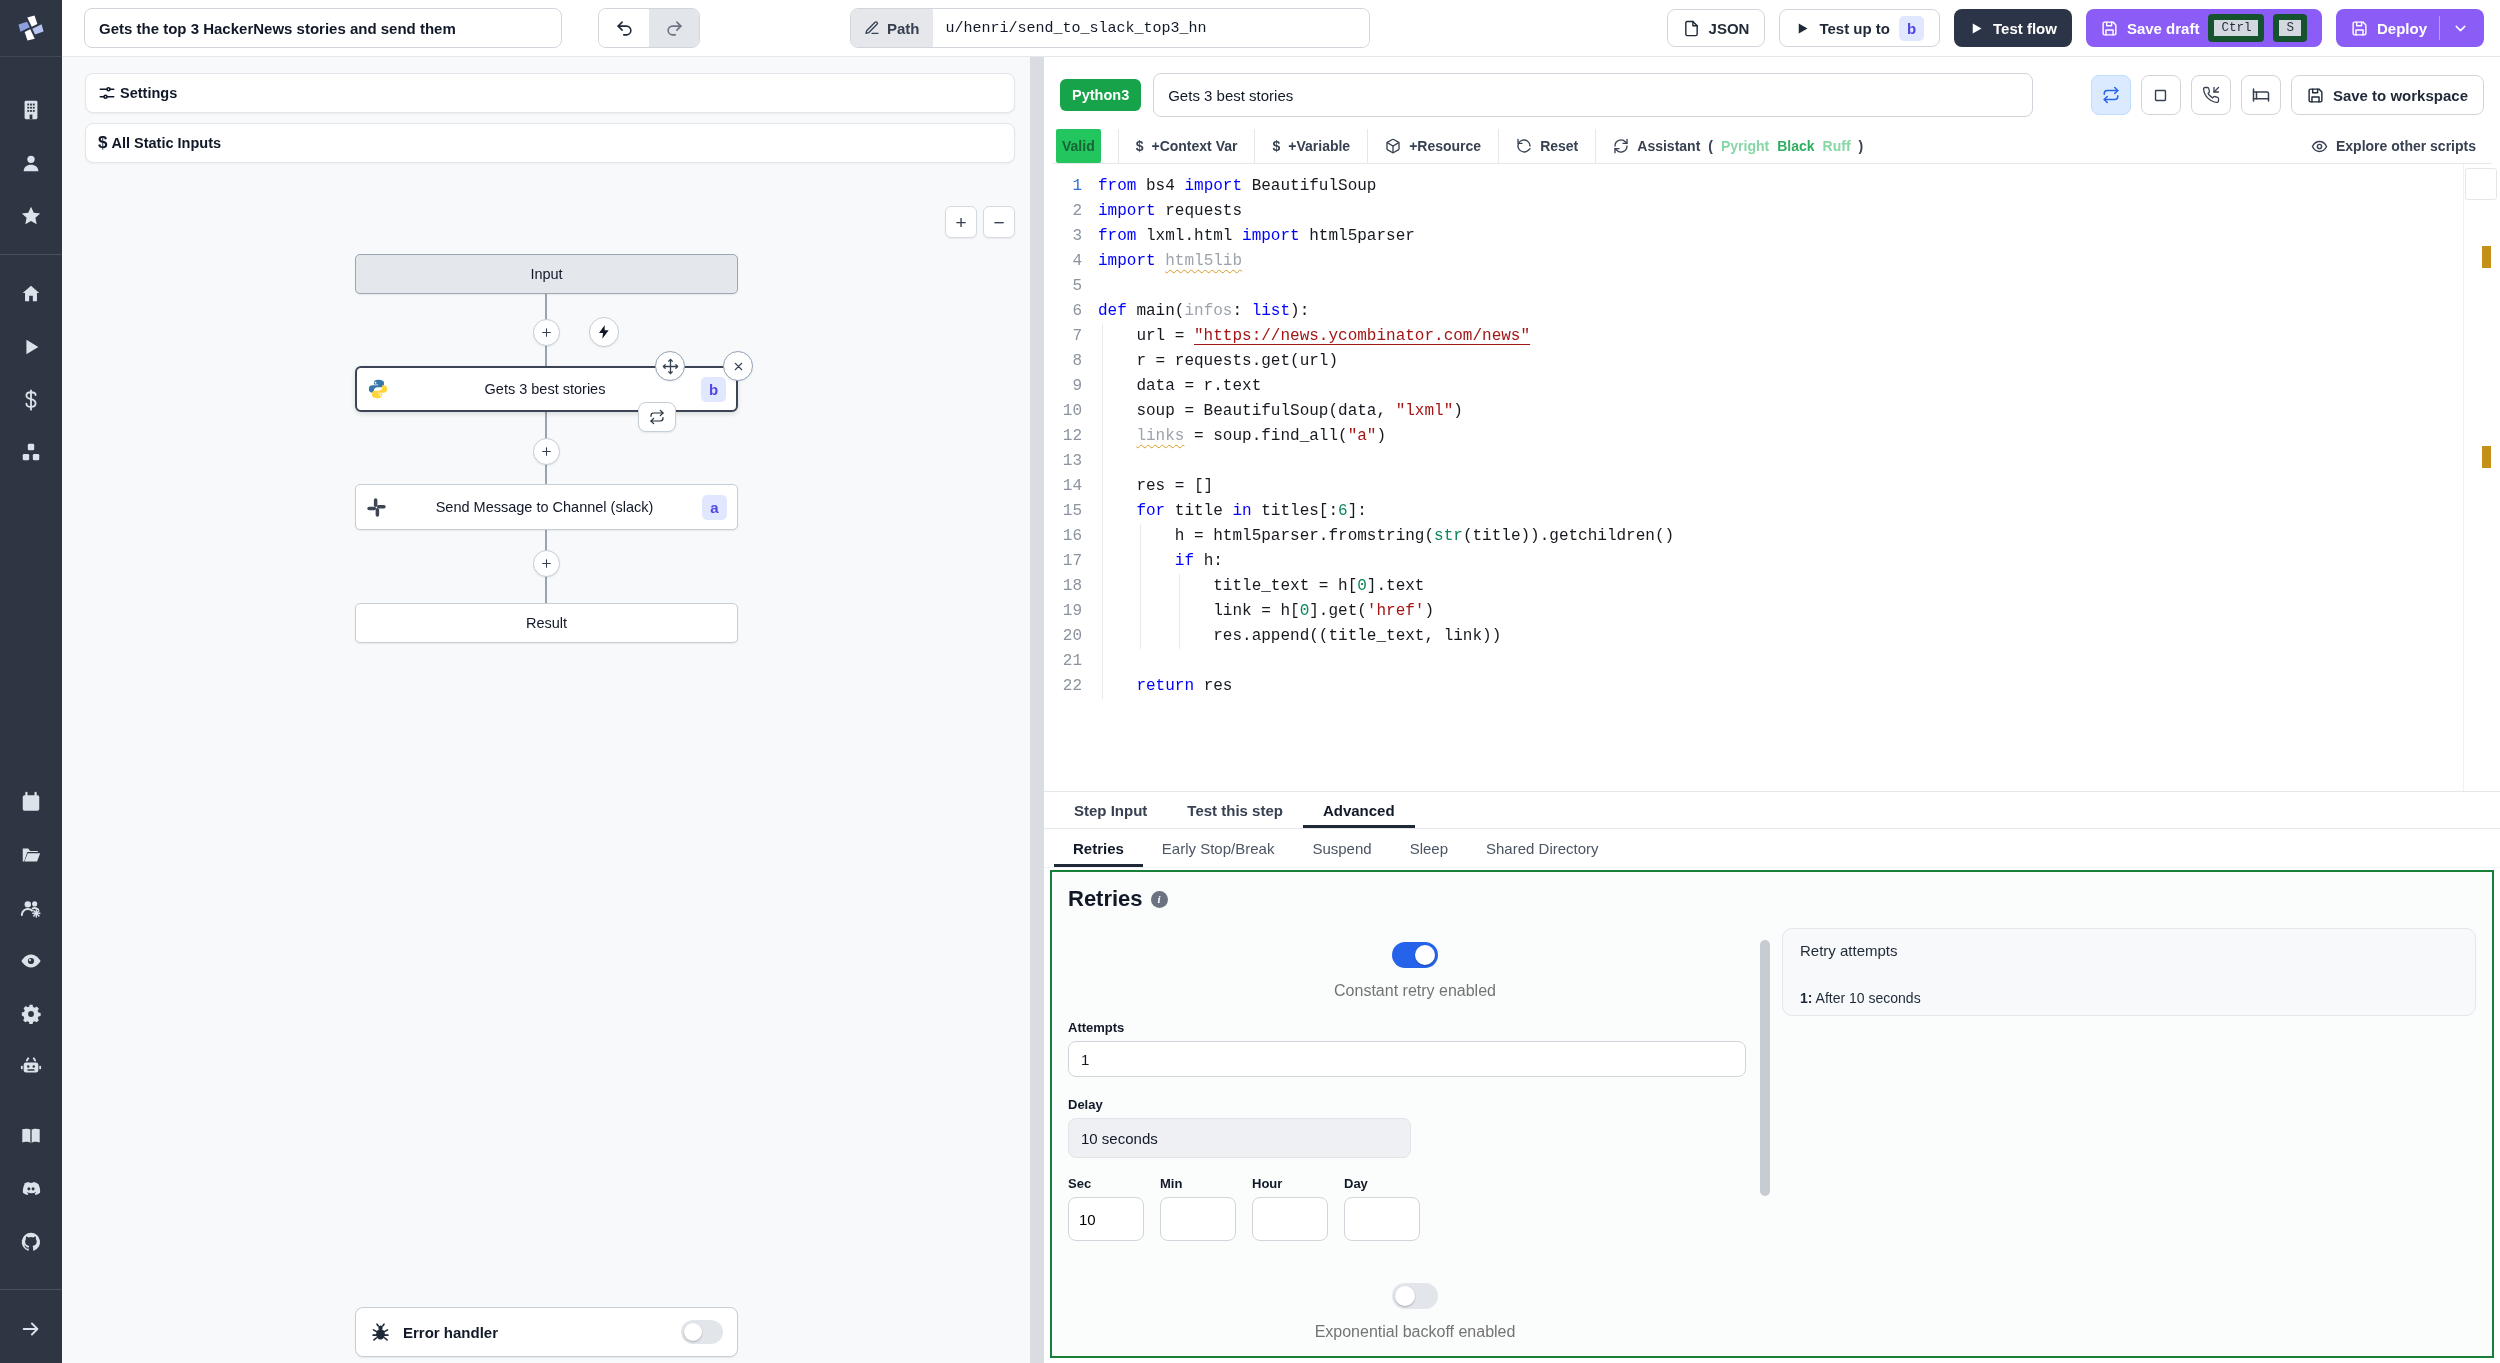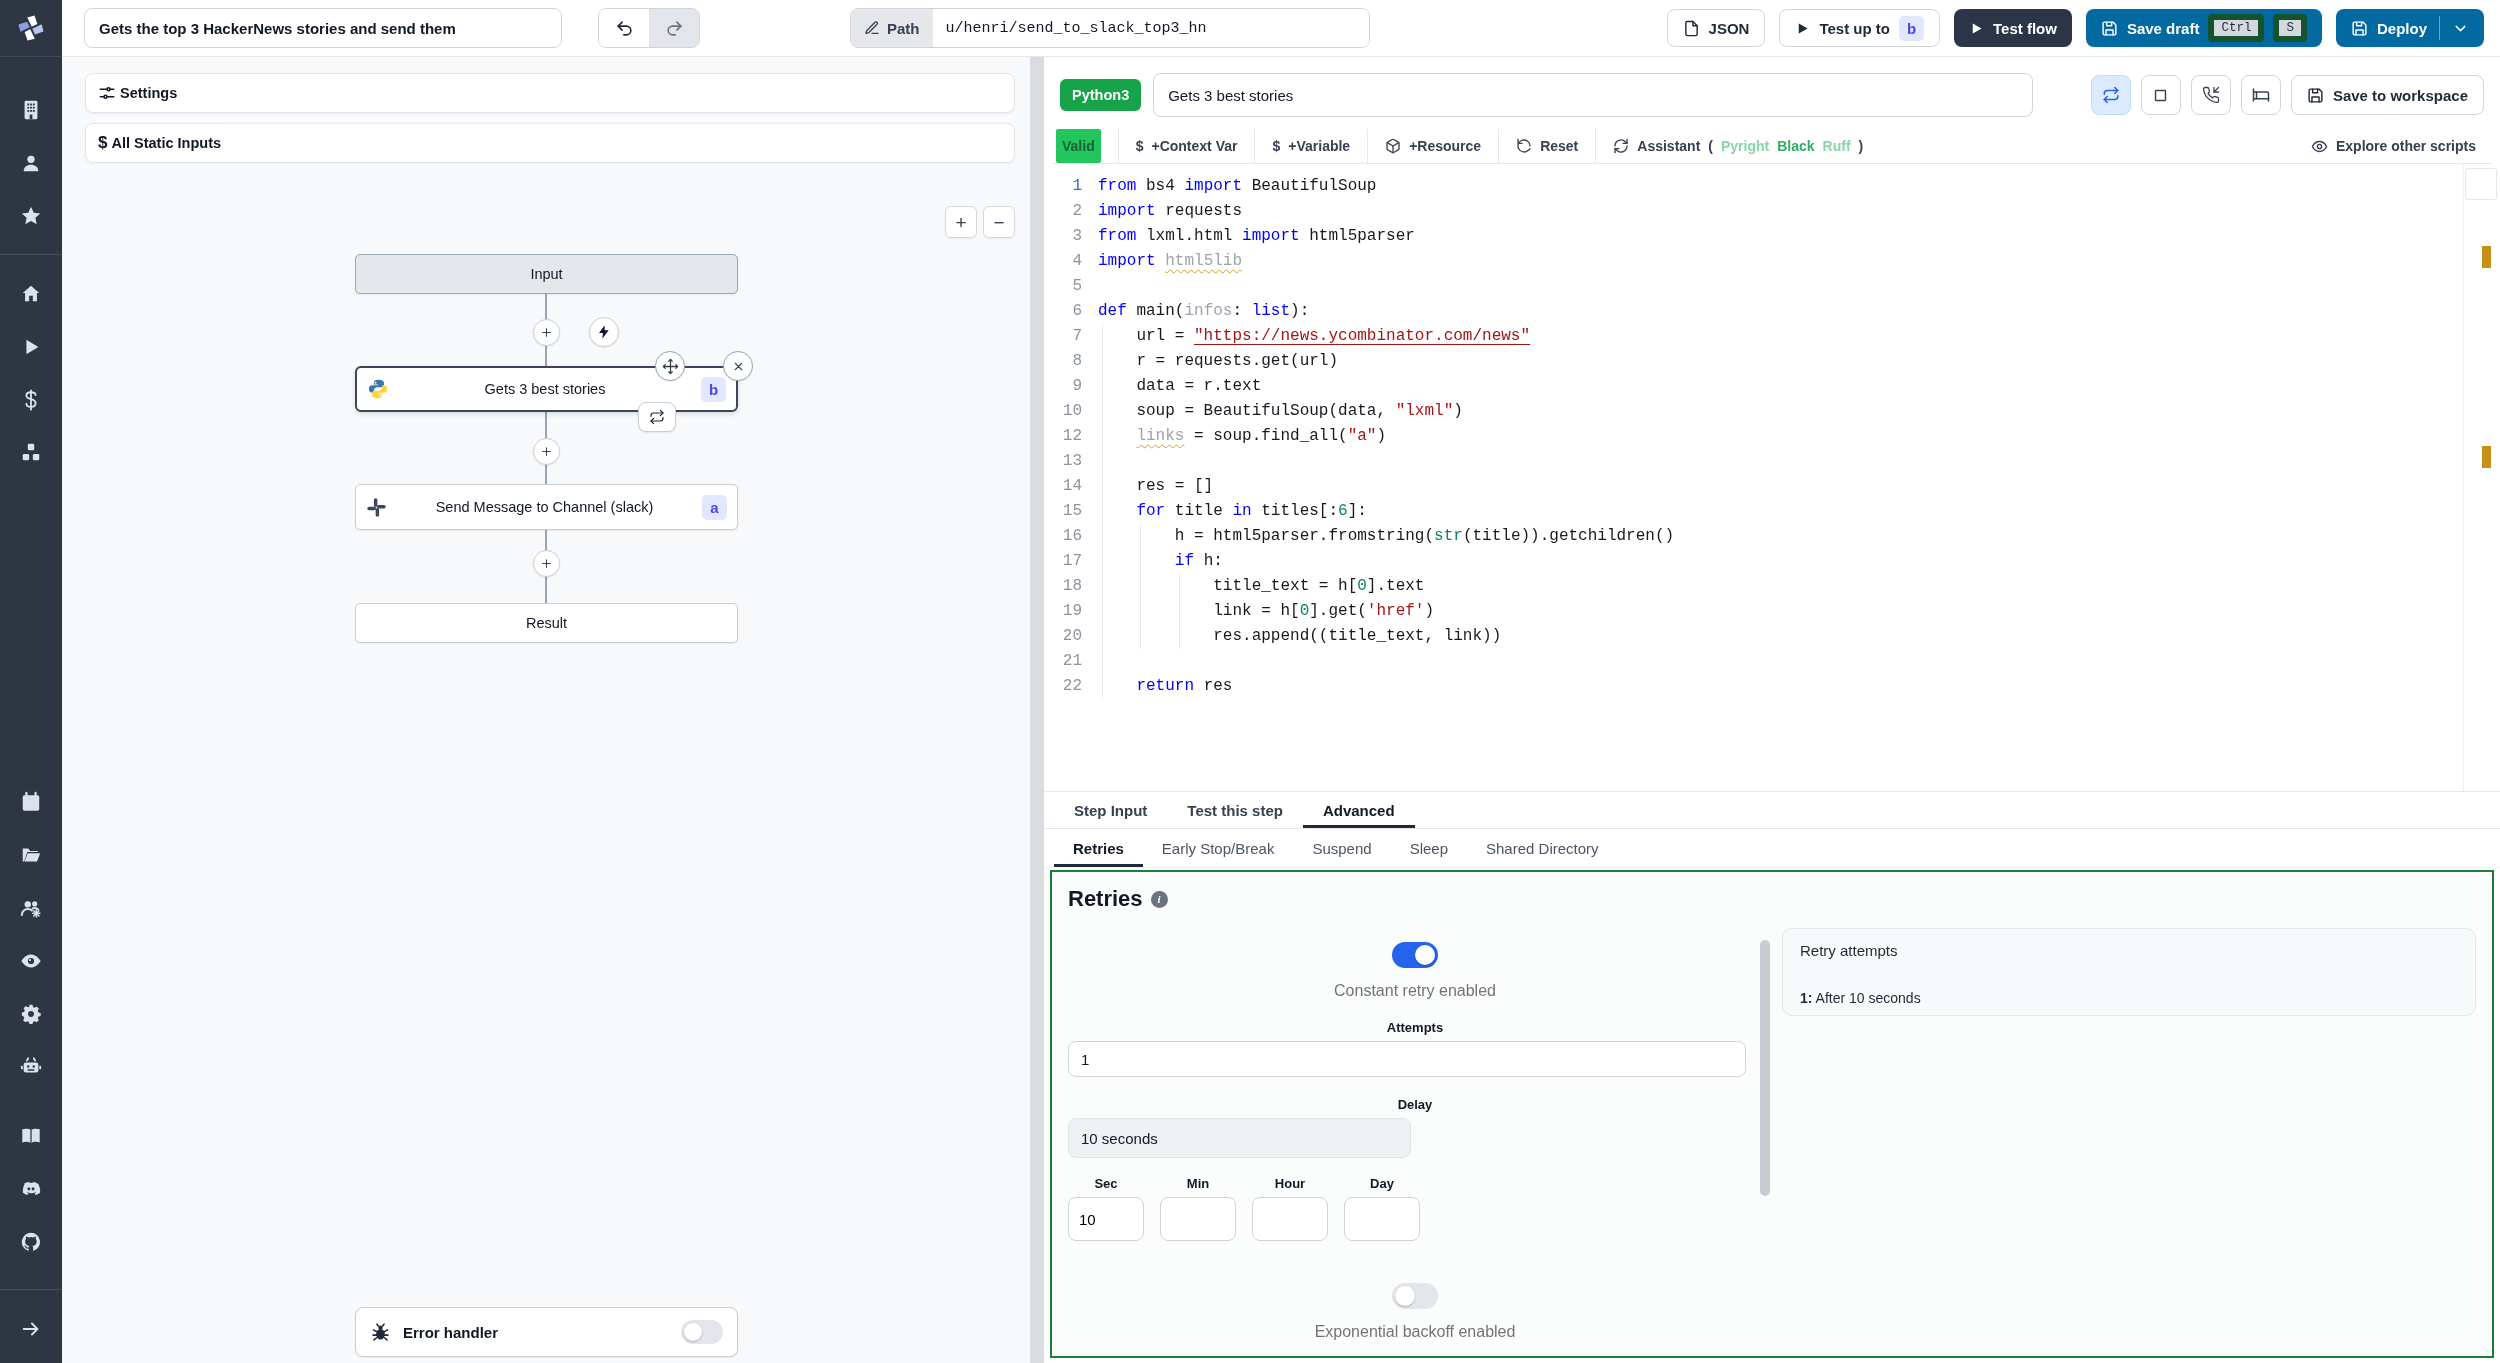--- a/index.html
+++ b/index.html
@@ -18,21 +18,21 @@
   .title-input{width:448px;height:38px;border:1px solid #d1d5db;border-radius:8px;padding:0 14px;font-size:15px;font-weight:600;color:#111827;font-family:"Liberation Sans",sans-serif;white-space:nowrap;overflow:hidden;text-overflow:clip;}
   .hist-group{display:flex;margin-left:36px;border:1px solid #d1d5db;border-radius:8px;overflow:hidden;height:38px;}
   .hist-btn{width:50px;display:flex;align-items:center;justify-content:center;background:#fff;cursor:pointer;}
   .hist-btn.disabled{background:#e2e5e9;color:#6b7280;}
   .path-group{display:flex;margin-left:150px;height:38px;border:1px solid #d1d5db;border-radius:8px;overflow:hidden;width:518px;}
   .path-chip{background:#e5e7eb;display:flex;align-items:center;gap:7px;padding:0 13px;font-size:15px;font-weight:600;color:#374151;}
   .path-input{flex:1;border:0;outline:none;padding:0 13px;font-family:"Liberation Mono","DejaVu Sans Mono",monospace;font-size:15px;color:#111827;}
   .tb-right{margin-left:auto;display:flex;align-items:center;gap:14px;border-radius:16px;}
   .btn{height:38px;border:1px solid #d1d5db;border-radius:8px;background:#fff;font-weight:600;font-size:15px;color:#1f2937;display:inline-flex;align-items:center;gap:9px;padding:0 15px;cursor:pointer;white-space:nowrap;}
   .btn-dark{background:#2b3547;color:#fff;border:0;}
-  .btn-steel{background:#0369a1;color:#fff;border:0;}
+  .btn-steel{background:#8b5cf6;color:#fff;border:0;}
   .mini-badge{background:#e0e7ff;color:#4f46e5;font-weight:700;border-radius:5px;width:25px;height:25px;display:inline-flex;align-items:center;justify-content:center;font-size:15px;}
   kbd{background:#d4d9df;border:6px solid #14532d;border-radius:4px;padding:1px 7px;font-family:"Liberation Mono",monospace;font-size:12.5px;color:#1f2937;font-weight:400;}
   .deploy-sep{width:1px;height:24px;background:rgba(255,255,255,.4);margin:0 3px;}
   .content{flex:1;display:flex;min-height:0;}
   
   .flow-panel{width:968px;flex:none;background:#f7f9fb;position:relative;}
   .card{position:absolute;left:23px;width:930px;height:40px;background:#fff;border:1px solid #e2e5e9;border-radius:8px;box-shadow:0 1px 2px rgba(0,0,0,.05);display:flex;align-items:center;gap:4px;padding:0 12px;font-size:14.5px;font-weight:600;color:#111827;box-sizing:border-box;cursor:pointer;}
   .zoom-btn{position:absolute;top:149px;width:30px;height:30px;background:#fff;border:1px solid #d6dae0;border-radius:6px;box-shadow:0 1px 2px rgba(0,0,0,.06);display:flex;align-items:center;justify-content:center;font-size:19px;color:#374151;cursor:pointer;line-height:1;}
   .conn{position:absolute;left:483px;top:237px;width:1.5px;height:309px;background:#9aa4b0;}
   .fnode{position:absolute;left:293px;width:383px;background:#fff;border:1px solid #c6ced6;border-radius:5px;display:flex;align-items:center;font-size:14.5px;color:#111827;box-shadow:0 1px 2px rgba(0,0,0,.07);box-sizing:border-box;cursor:pointer;}
@@ -86,21 +86,21 @@
   .tab.active{color:#111827;box-shadow:inset 0 -3px 0 #1f2937;}
   .subtabs{display:flex;height:38px;padding-left:10px;flex:none;font-size:15px;color:#4b5563;border-bottom:1px solid #f1f3f5;}
   .subtab{display:flex;align-items:center;padding:0 19px;cursor:pointer;font-weight:500;}
   .subtab.active{color:#111827;font-weight:600;box-shadow:inset 0 -3px 0 #1f2937;}
   
   .retries-panel{margin:2px 6px 5px 6px;border:2px solid #188038;background:#fbfdfc;flex:1;position:relative;overflow:hidden;}
   .rt-left{position:absolute;left:0;top:0;width:710px;padding:14px 0 0 16px;box-sizing:border-box;}
   .rt-title{font-size:22px;font-weight:700;color:#111827;display:flex;align-items:center;gap:8px;}
   .info-dot{width:17px;height:17px;border-radius:50%;background:#6b7280;color:#fff;font-size:11px;font-weight:700;display:inline-flex;align-items:center;justify-content:center;font-family:"Liberation Serif",serif;font-style:italic;}
   .rt-row{display:flex;align-items:center;gap:14px;margin-top:30px;font-size:16px;color:#737373;flex-direction:column;}
-  .rt-label{font-size:13px;font-weight:700;color:#111827;margin:20px 0 6px;text-align:center;}
+  .rt-label{font-size:13px;font-weight:700;color:#111827;margin:20px 0 6px;}
   .rt-input{height:36px;border:1px solid #d1d5db;border-radius:8px;padding:0 12px;font-size:15px;color:#111827;background:#fff;box-sizing:border-box;font-family:"Liberation Sans",sans-serif;}
   .rt-input.disabled{background:#eef0f3;border-color:#e0e3e7;}
   .units-row{display:flex;gap:16px;margin-top:18px;}
   .unit .rt-label{margin:0 0 6px;}
   .unit input{width:76px;height:44px;border:1px solid #d1d5db;border-radius:8px;padding:0 10px;font-size:15px;box-sizing:border-box;background:#fff;font-family:"Liberation Sans",sans-serif;}
   .rt-scrollbar{position:absolute;left:708px;top:68px;width:10px;height:256px;background:#c7ccd2;border-radius:5px;}
   .summary-box{position:absolute;left:730px;right:16px;top:56px;height:88px;background:#f7f9fb;border:1px solid #e3e7eb;border-radius:10px;padding:13px 17px;box-sizing:border-box;}
   .summary-title{font-size:15px;color:#1f2937;font-weight:500;}
   .summary-line{margin-top:31px;font-size:14px;color:#1f2937;}
   .summary-line b{font-weight:700;}

